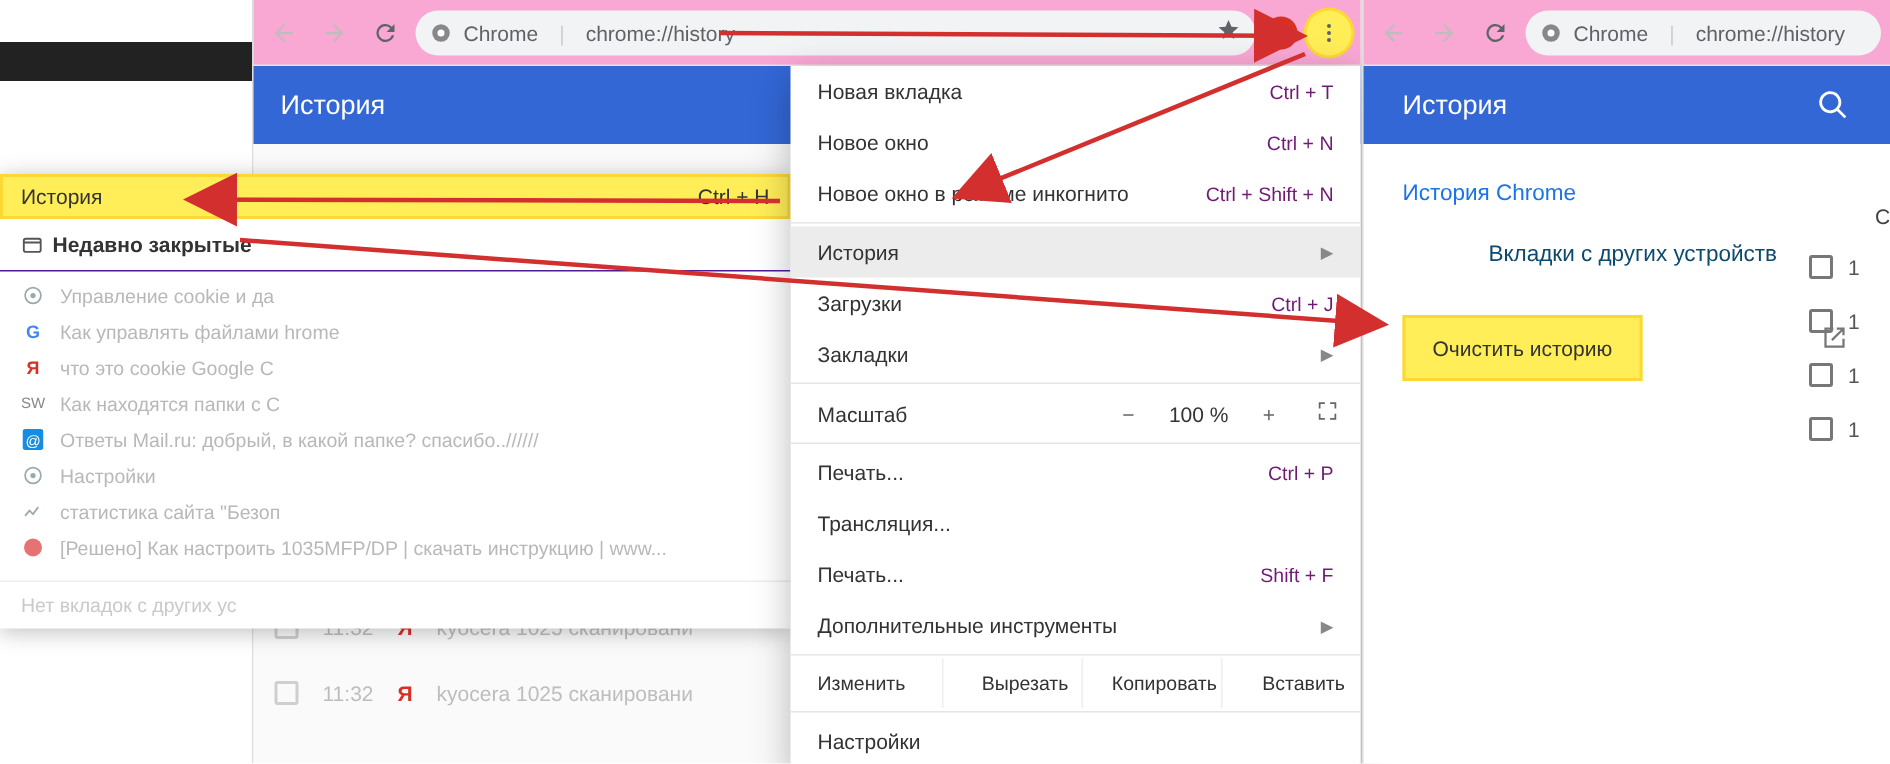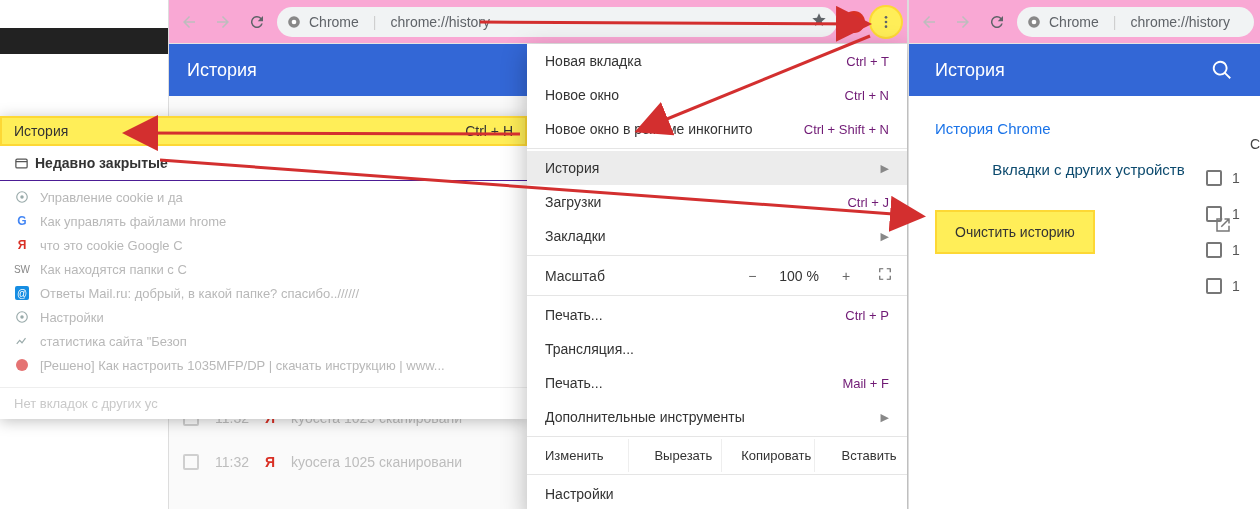--- a/index.html
+++ b/index.html
@@ -256,21 +256,21 @@
   <div class="m-div"></div>
   <div class="m-row">
       <span>Печать...</span>
       <span class="sc">Ctrl + P</span>
     </div>
   <div class="m-row">
       <span>Трансляция...</span>
     </div>
   <div class="m-row">
       <span>Печать...</span>
-      <span class="sc">Mail + F</span>
+      <span class="sc">Shift + F</span>
     </div>
   <div class="m-row">
       <span>Дополнительные инструменты</span>
       <span class="chev">▶</span>
     </div>
   <div class="m-div"></div>
   <div class="m-edit">
     <div>Изменить</div>
     <div>Вырезать</div>
     <div>Копировать</div>

